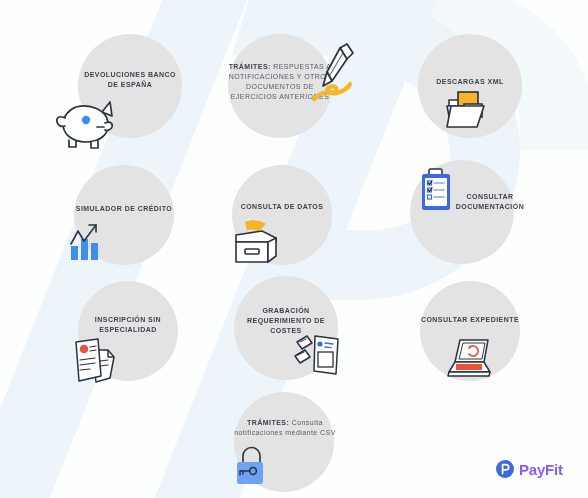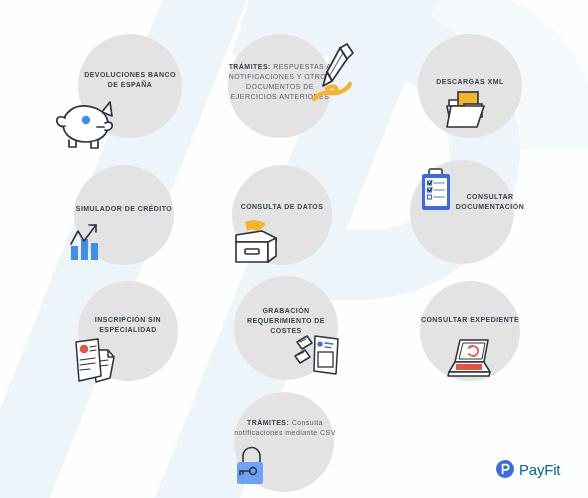--- a/index.html
+++ b/index.html
@@ -77,22 +77,22 @@
   .payfit {
     position: absolute;
     z-index: 6;
     display: flex;
     align-items: center;
     gap: 5px;
   }
   .payfit-mark { display: block; }
   .payfit-word {
     font-size: 15px;
-    font-weight: 400;
-    color: #0369a1;
+    font-weight: 700;
+    color: #8b5cf6;
     letter-spacing: -0.2px;
   }
 </style>
 </head>
 <body>
 
 <div id="canvas">
 
   <svg class="watermark" viewBox="0 0 588 498" xmlns="http://www.w3.org/2000/svg">
     <g fill="#edf4fa">

